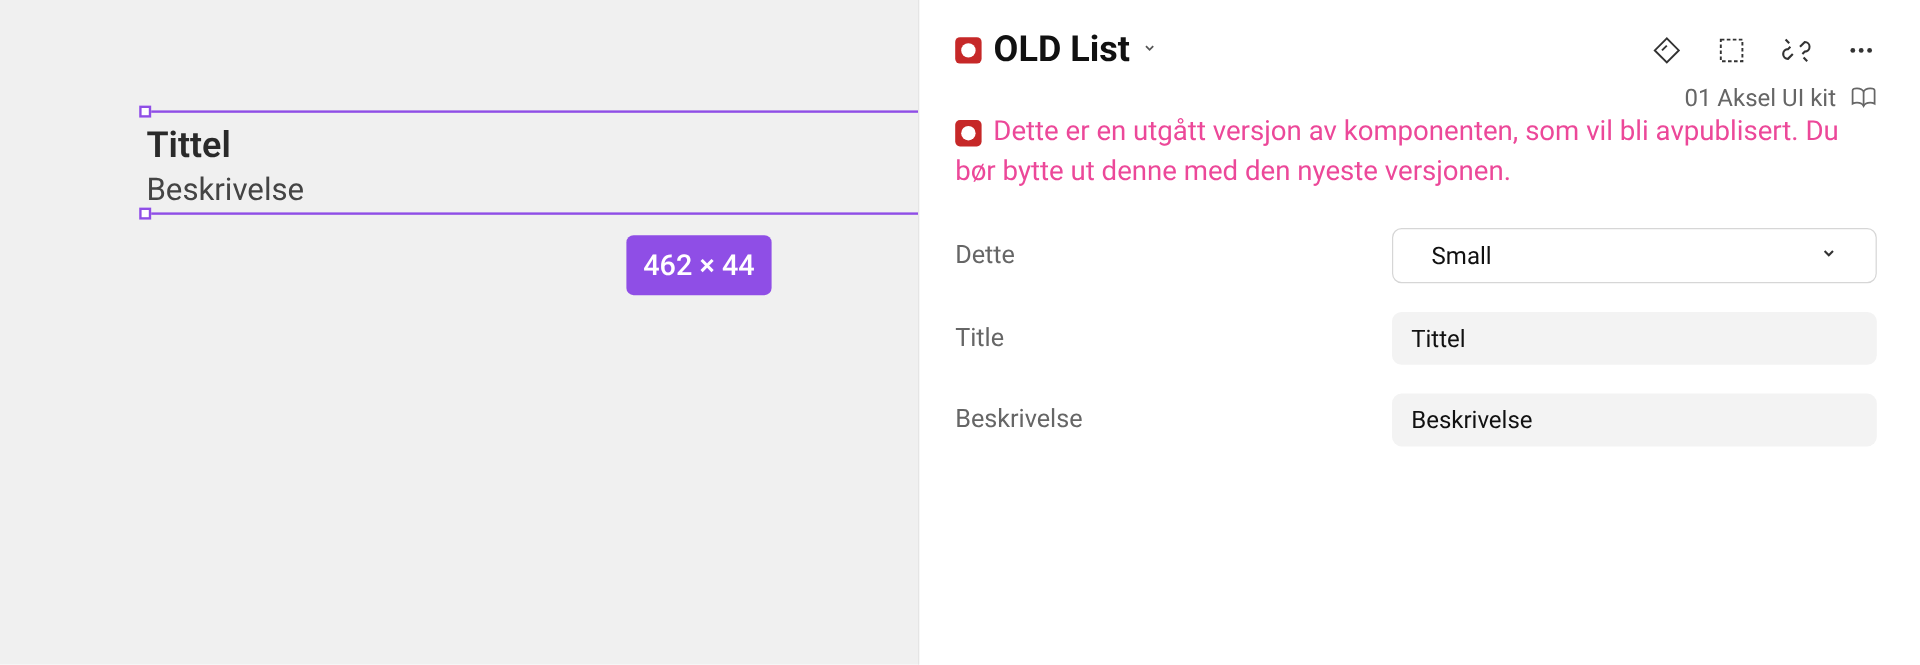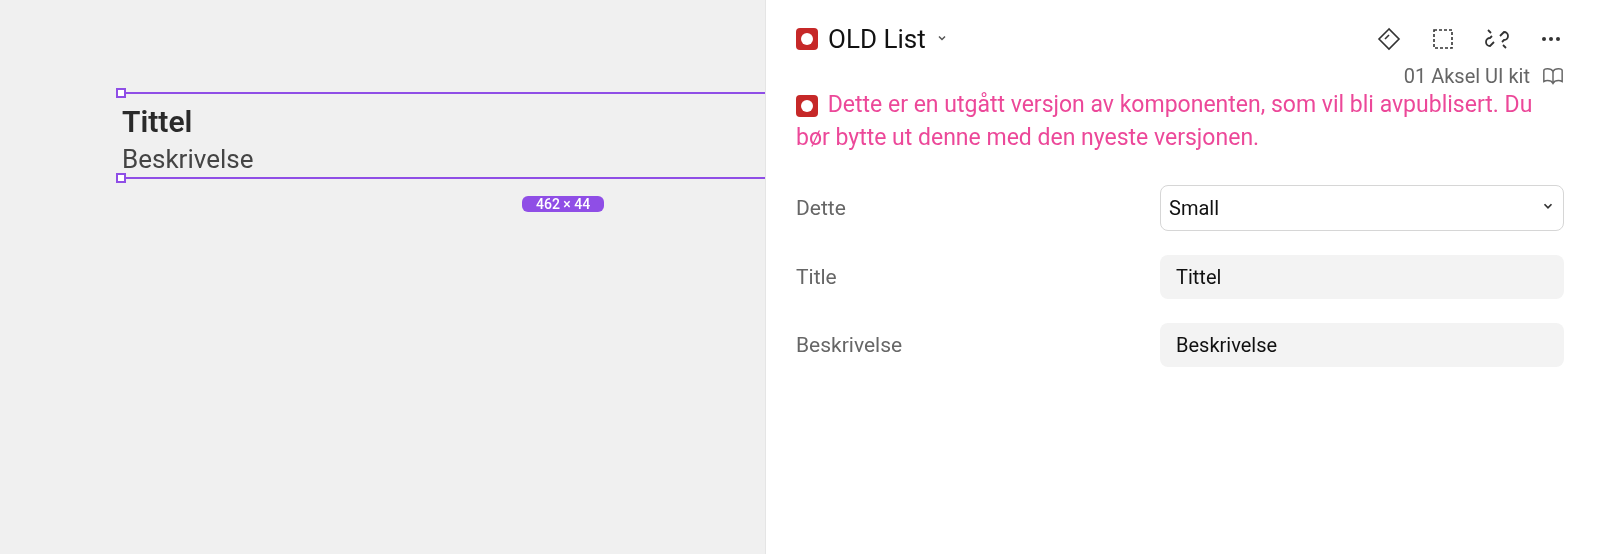--- a/index.html
+++ b/index.html
@@ -53,23 +53,23 @@
       font-size: 26px;
       color: #444;
       line-height: 1.4;
     }
     .dim-badge {
       position: absolute;
       top: 104px;
       left: 400px;
       background: #8f4ee6;
       color: #fff;
-      font-size: 14px;
+      font-size: 24px;
       font-weight: 500;
-      padding: 0 14px;
+      padding: 11px 14px;
       border-radius: 6px;
       white-space: nowrap;
     }
     .inspector-pane {
       flex: 1;
       padding: 24px 36px 0 30px;
       background: #fff;
       overflow: hidden;
     }
     .inspector-header {
@@ -82,22 +82,22 @@
       display: flex;
       align-items: center;
       gap: 10px;
     }
     .emoji-icon {
       font-size: 22px;
       display: inline-flex;
       align-items: center;
     }
     .component-title {
-      font-size: 26px;
-      font-weight: 400;
+      font-size: 30px;
+      font-weight: 700;
       color: #111;
     }
     .chevron-small {
       font-size: 14px;
       color: #555;
     }
     .header-actions {
       display: flex;
       align-items: center;
       gap: 28px;
@@ -138,21 +138,21 @@
       font-size: 21px;
       color: #666;
     }
     .prop-control {
       flex: 1;
     }
     .dropdown {
       width: 100%;
       border: 1px solid #d6d6d6;
       border-radius: 8px;
-      padding: 10px 8px;
+      padding: 10px 32px;
       font-size: 20px;
       color: #111;
       display: flex;
       align-items: center;
       justify-content: space-between;
       background: #fff;
       cursor: pointer;
     }
     .chevron-down {
       font-size: 12px;

